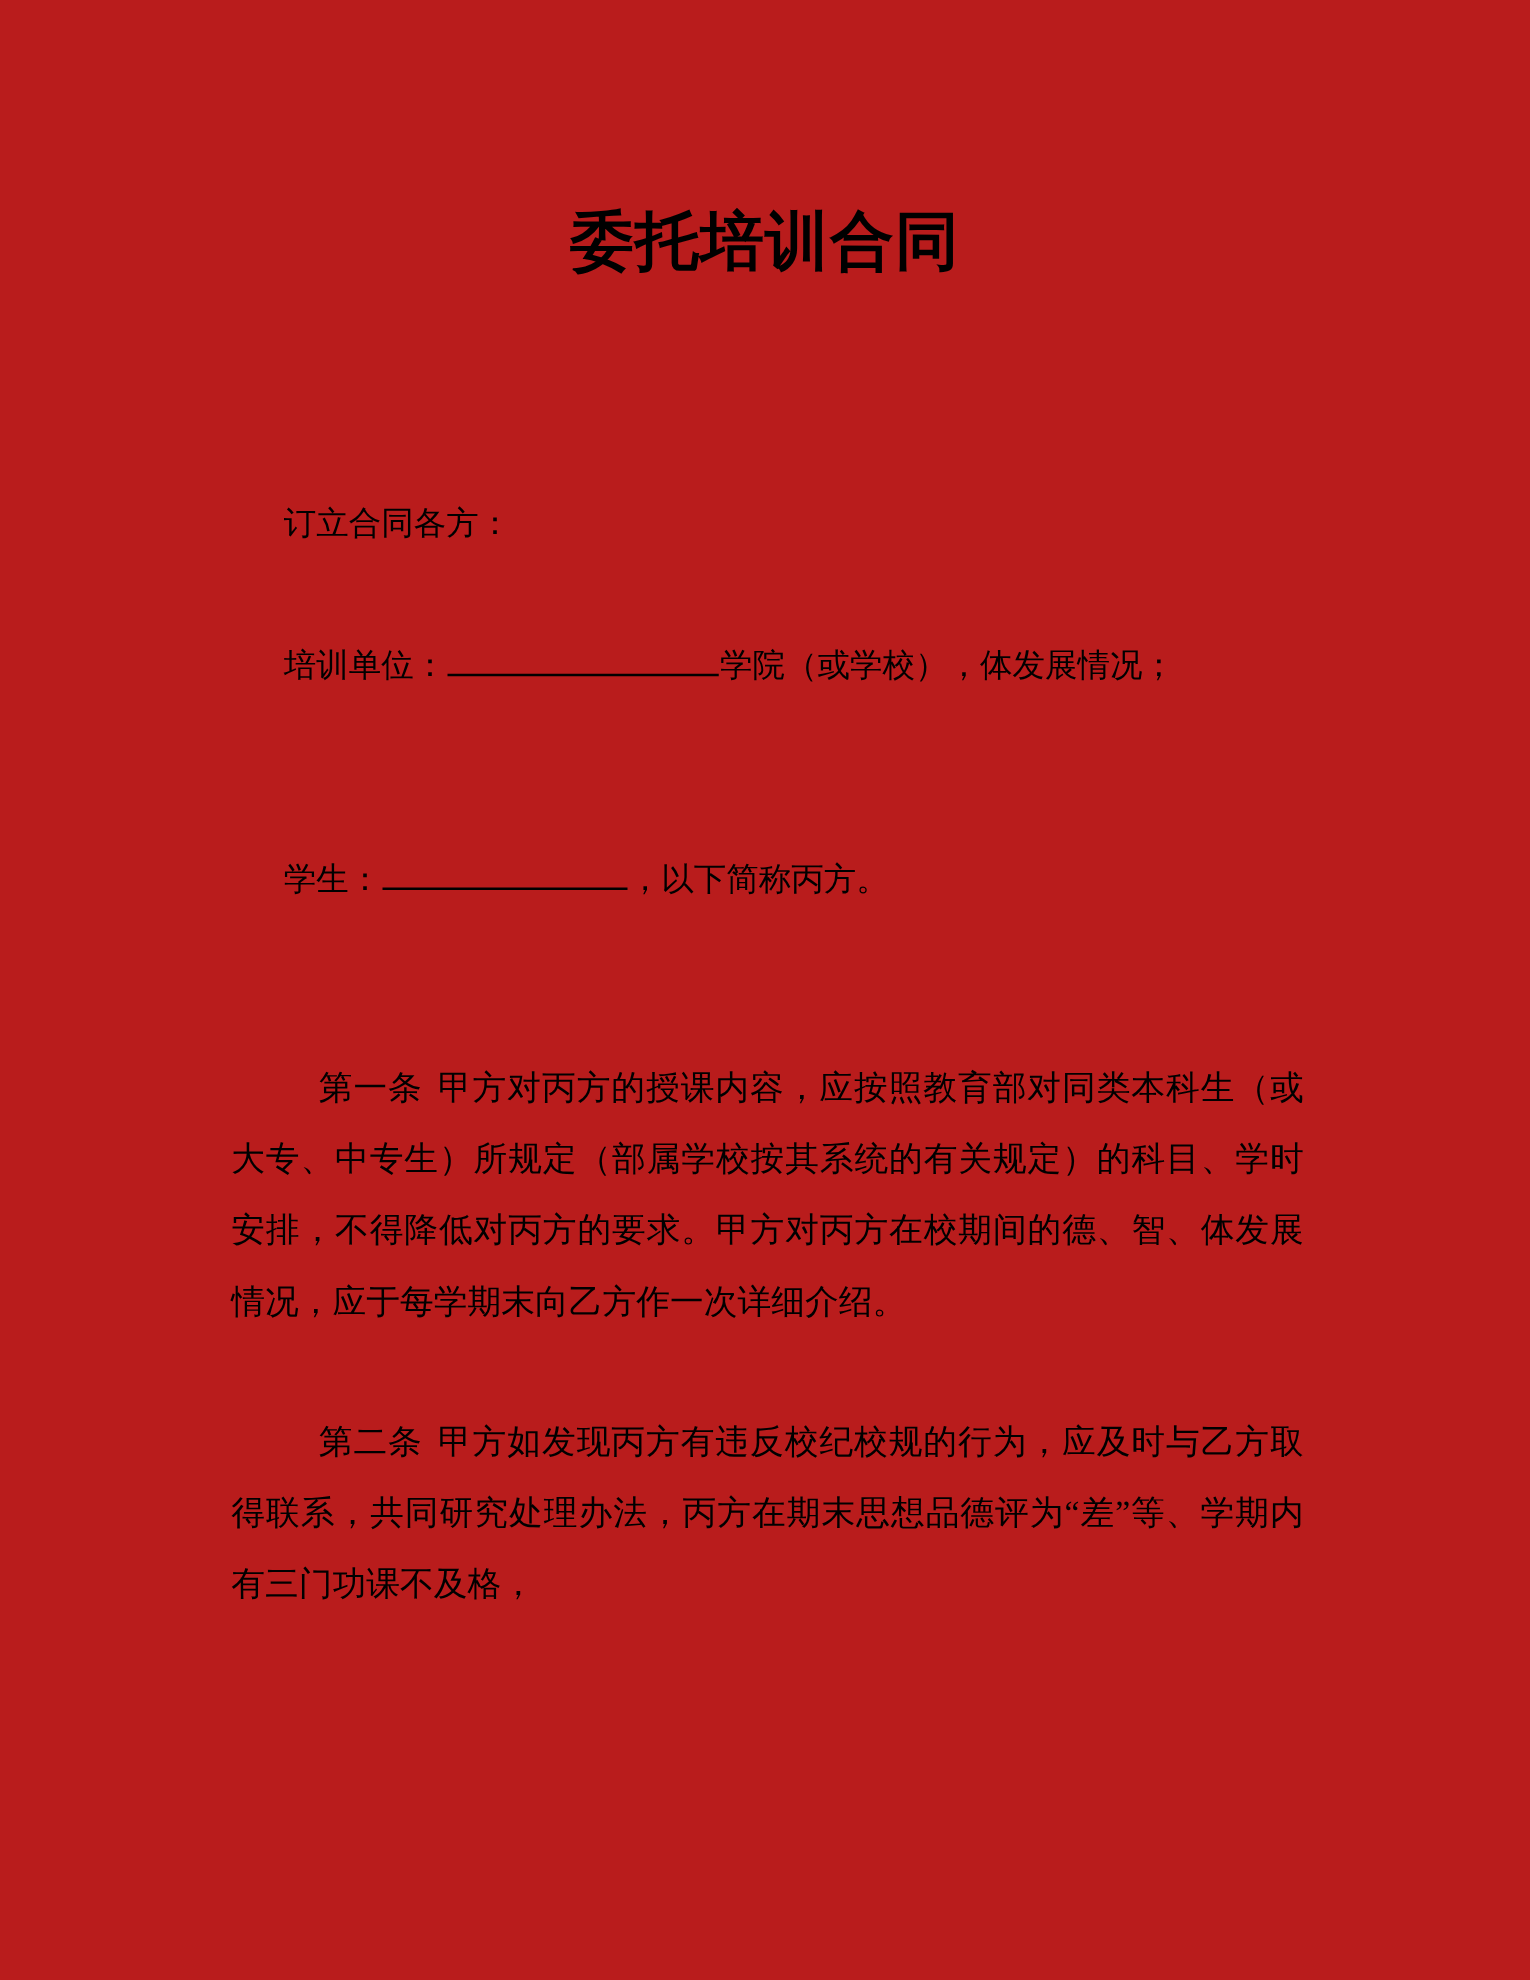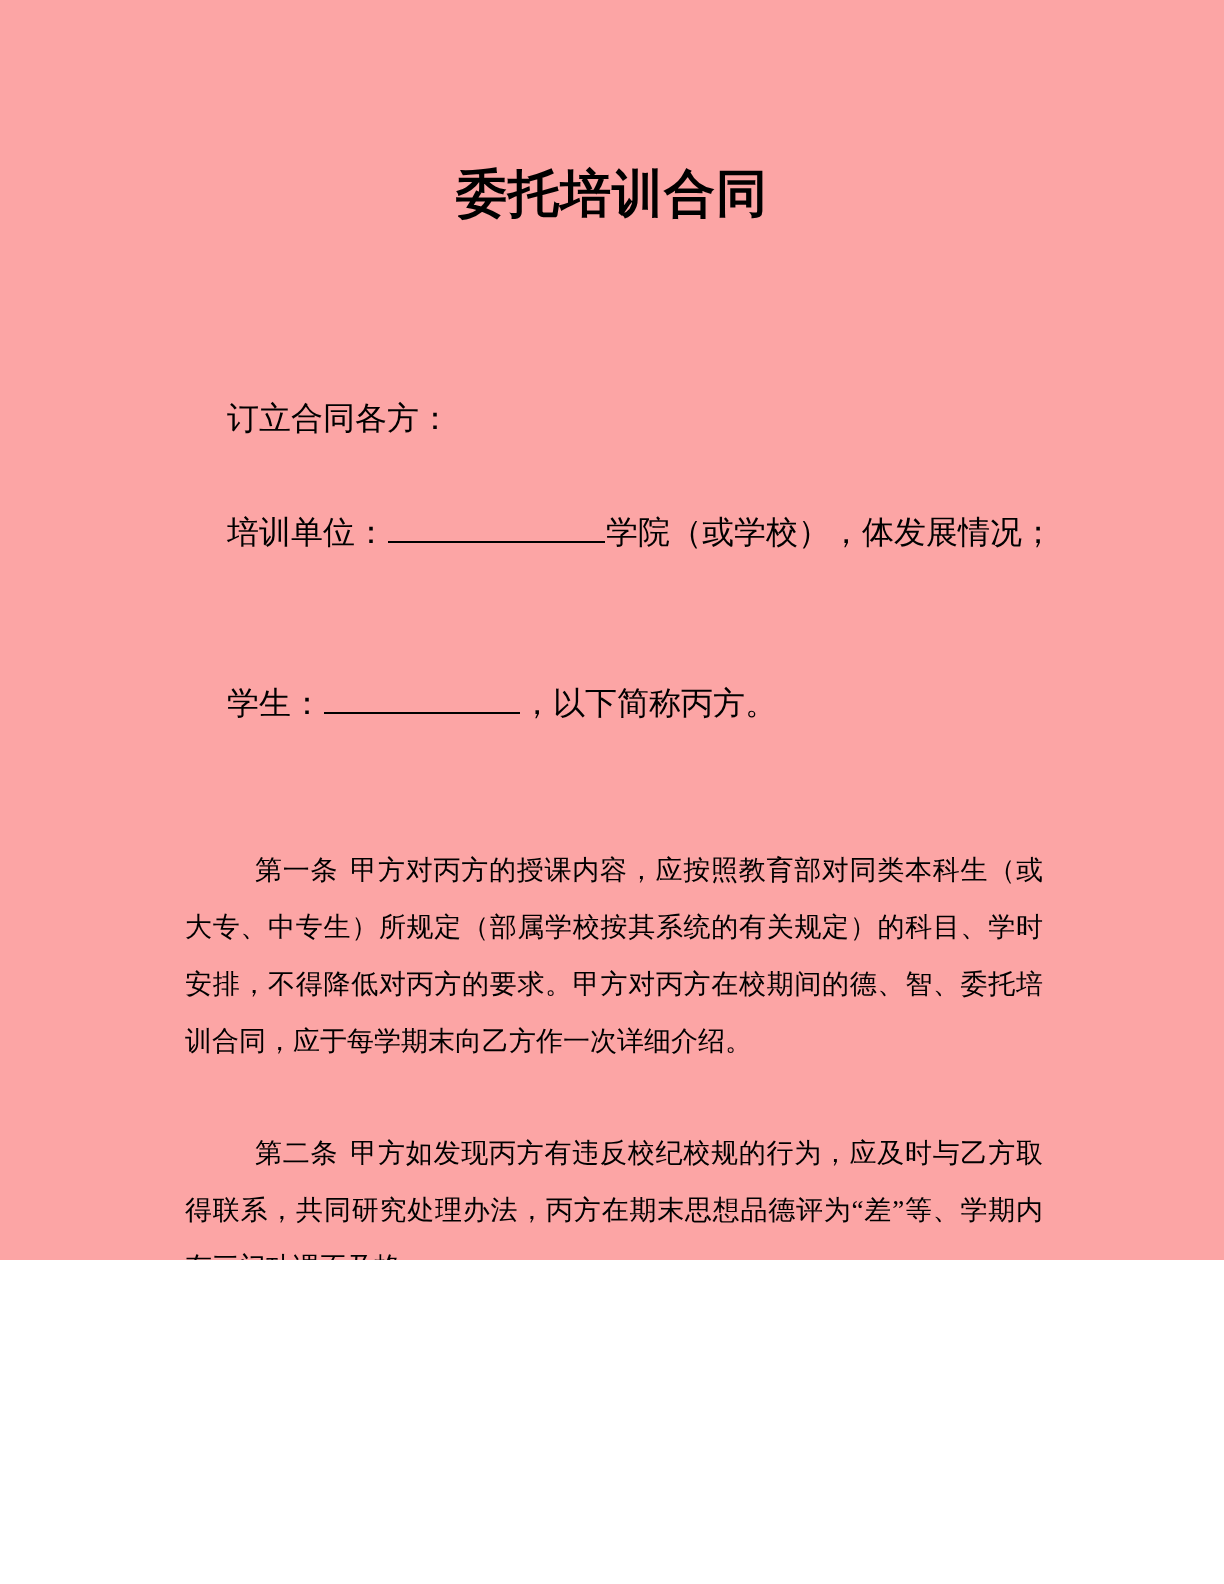--- a/index.html
+++ b/index.html
@@ -5,22 +5,22 @@
 <style>
   html, body {
     margin: 0;
     padding: 0;
     background: #ffffff;
   }
 
   .page {
     position: relative;
     width: 1224px;
-    height: 1260px;
-    background: #fca5a5;
+    height: 1584px;
+    background: #b91c1c;
     margin: 0 auto;
     overflow: hidden;
     box-sizing: border-box;
     font-family: "Liberation Serif", "DejaVu Serif", serif;
     color: #000000;
     -webkit-font-smoothing: antialiased;
   }
 
   
   .doc-title {
@@ -51,21 +51,21 @@
     line-height: 57px;
     color: #000000;
     text-align: justify;
     text-justify: inter-ideograph;
     margin: 0;
     word-break: break-all;
   }
 
   
   .party-line {
-    font-size: 32px;
+    font-size: 26px;
     line-height: 57px;
     color: #000000;
     margin: 0;
     padding-left: 42px;
     white-space: nowrap;
     font-family: Liberation Serif, serif;
   }
 
   .para-indent {
     text-indent: 54px;
@@ -116,21 +116,21 @@
     <p class="party-line">
       <span>学生：</span><span class="blank blank-short"></span><span>，以下简称丙方。</span>
     </p>
 
     <div class="gap-lg"></div>
 
 
     <div class="gap-lg"></div>
 
     <p class="para para-indent">
-      <span class="clause-no">第一条</span><span>甲方对丙方的授课内容，应按照教育部对同类本科生（或大专、中专生）所规定（部属学校按其系统的有关规定）的科目、学时安排，不得降低对丙方的要求。甲方对丙方在校期间的德、智、委托培训合同，应于每学期末向乙方作一次详细介绍。</span>
+      <span class="clause-no">第一条</span><span>甲方对丙方的授课内容，应按照教育部对同类本科生（或大专、中专生）所规定（部属学校按其系统的有关规定）的科目、学时安排，不得降低对丙方的要求。甲方对丙方在校期间的德、智、体发展情况，应于每学期末向乙方作一次详细介绍。</span>
     </p>
 
     <div class="gap-lg"></div>
 
     <p class="para para-indent">
       <span class="clause-no">第二条</span><span>甲方如发现丙方有违反校纪校规的行为，应及时与乙方取得联系，共同研究处理办法，丙方在期末思想品德评为“差”等、学期内有三门功课不及格，</span>
     </p>
 
   </div>
 

